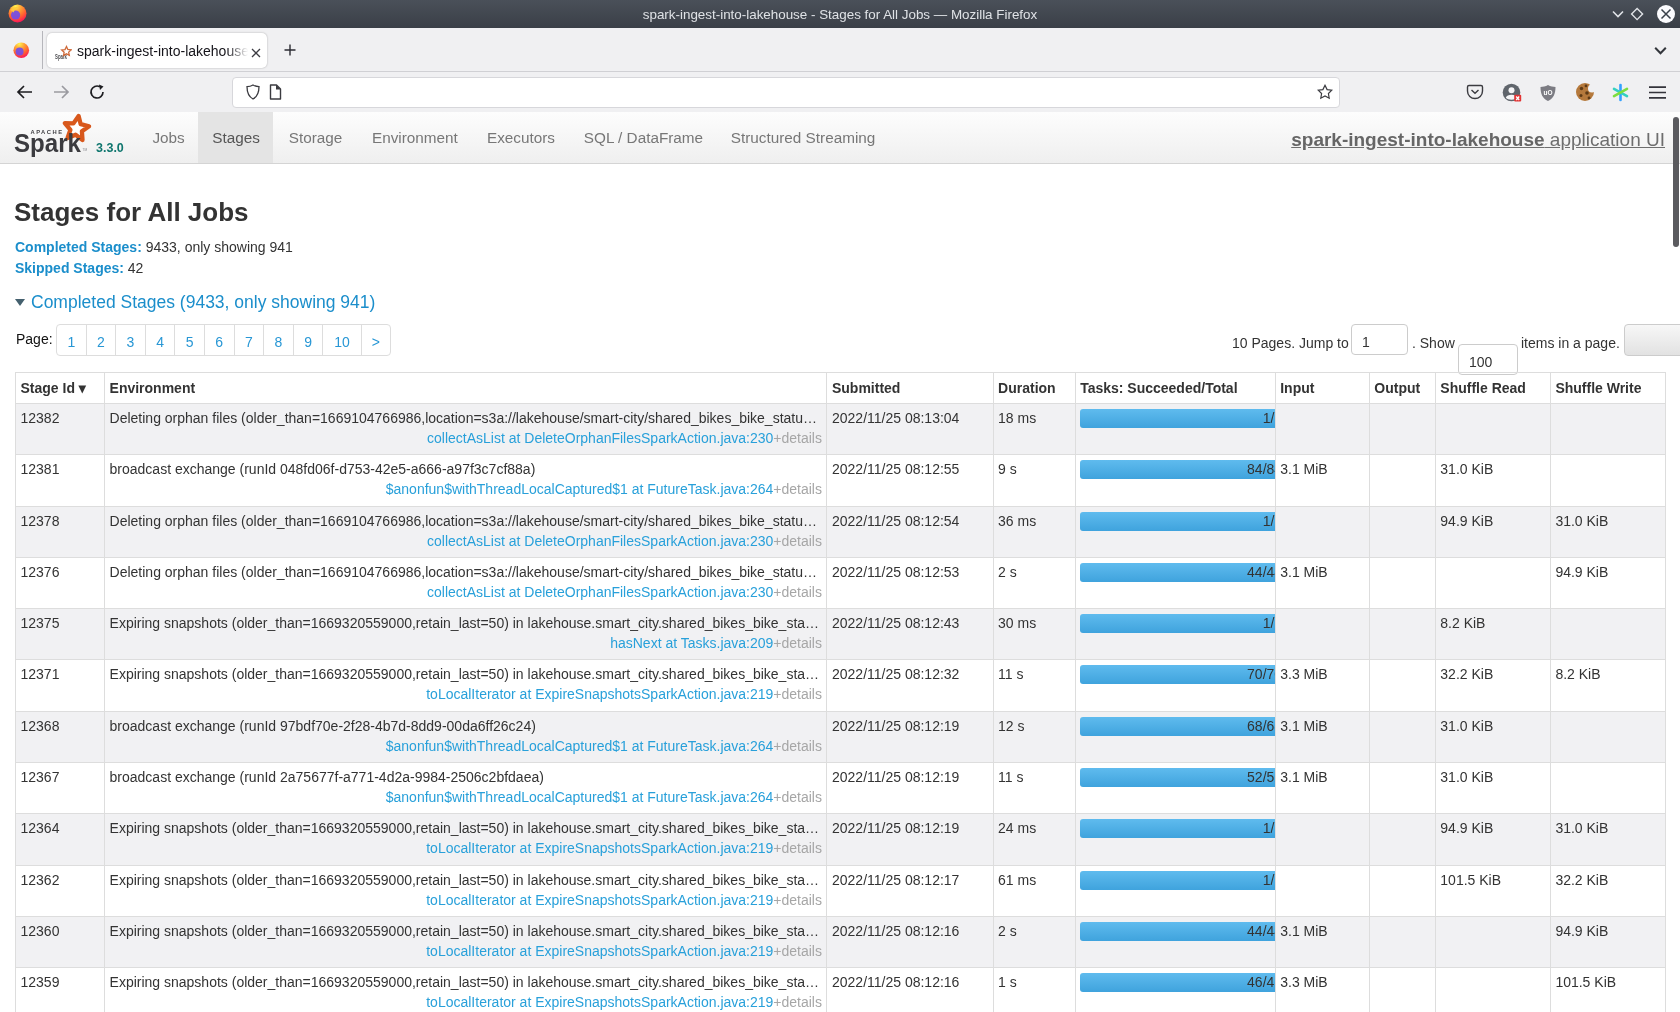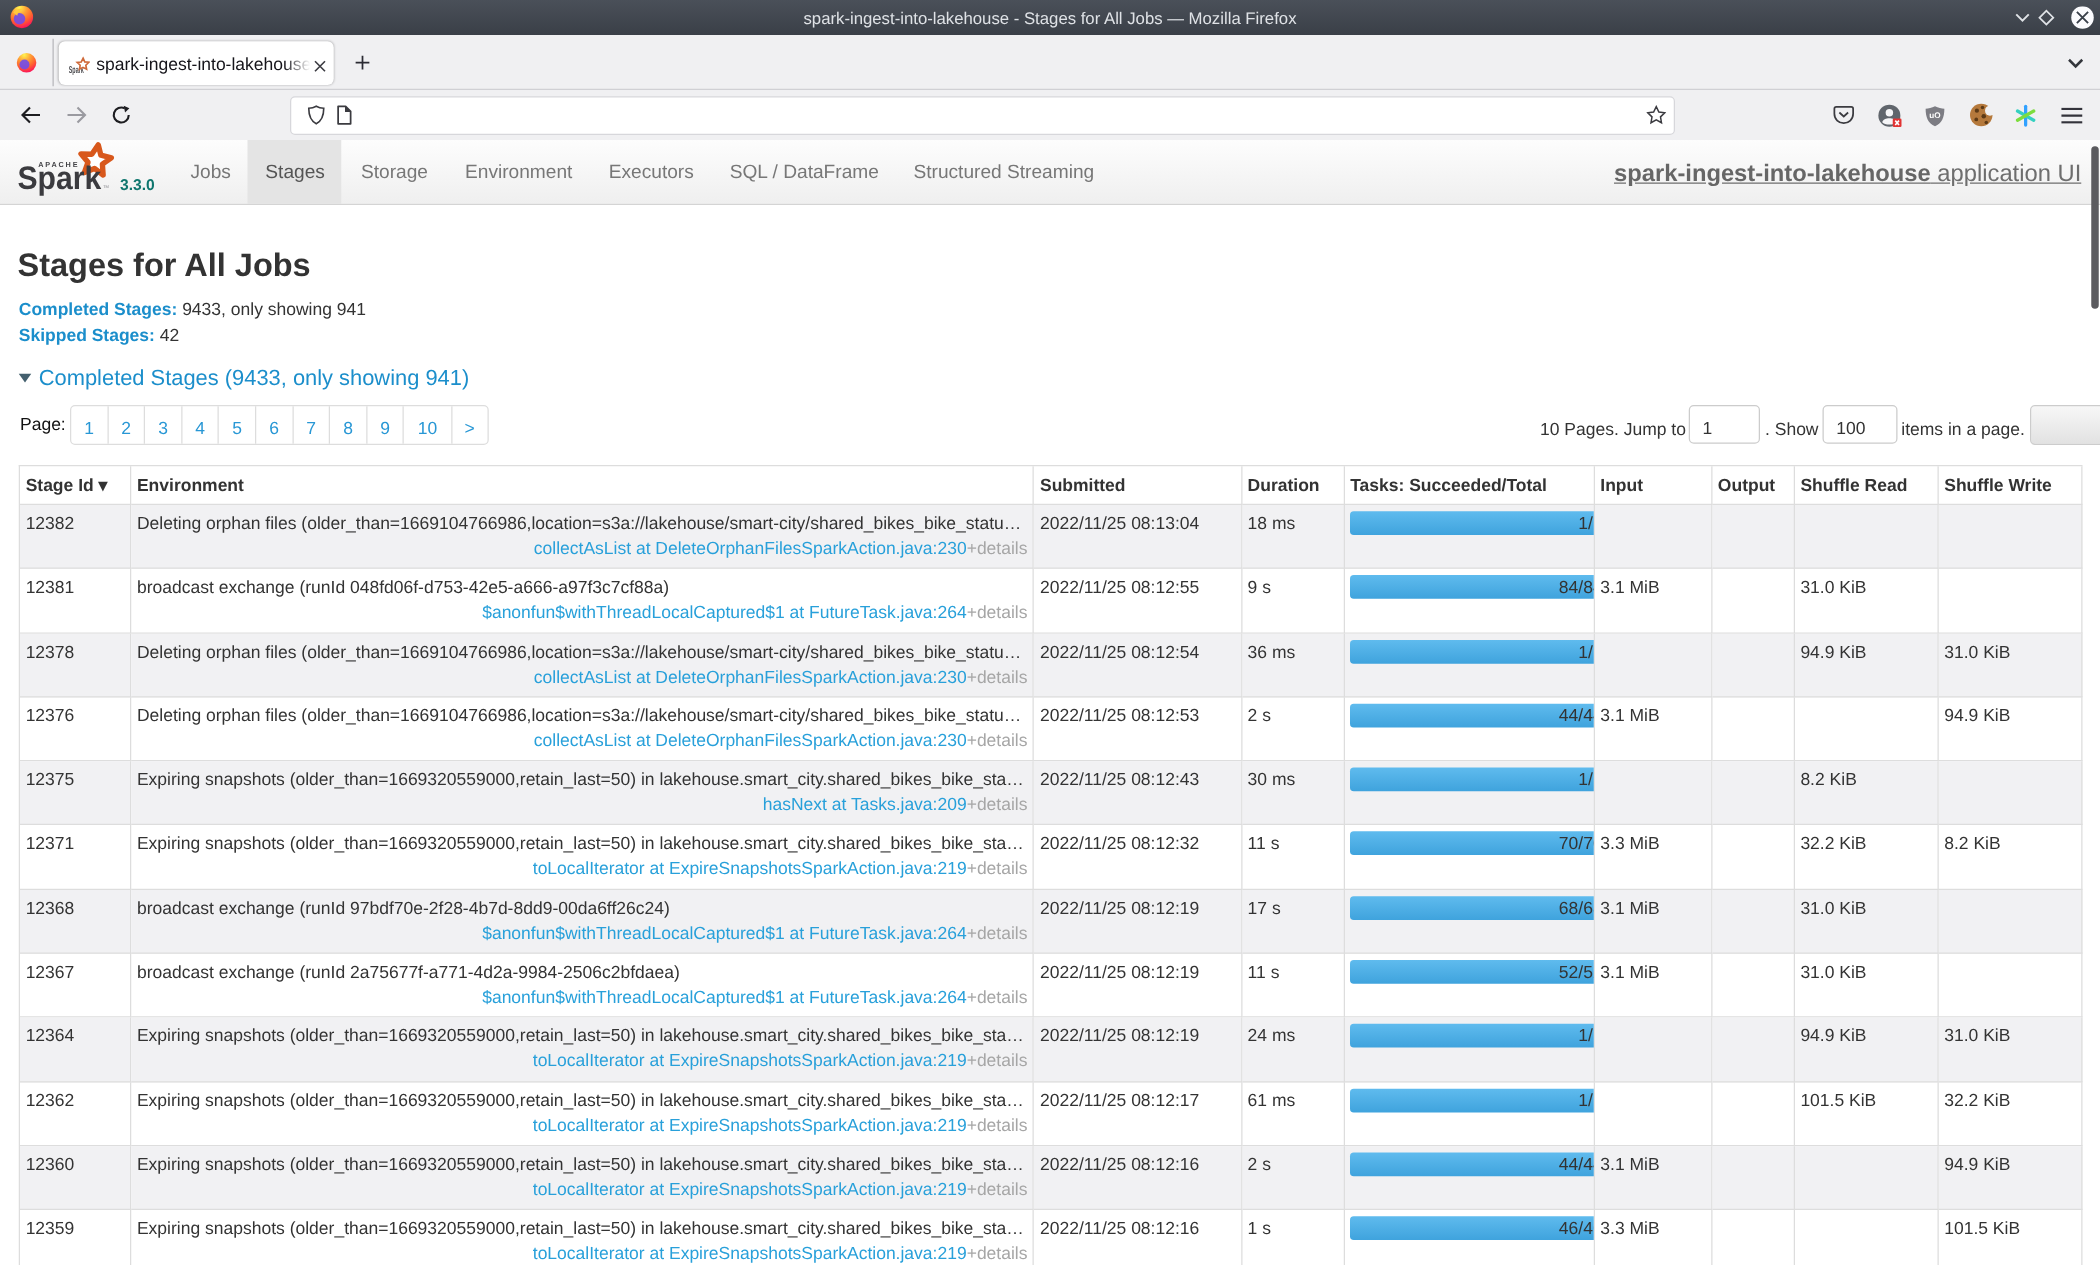--- a/index.html
+++ b/index.html
@@ -218,21 +218,21 @@
     <a>6</a>
     <a>7</a>
     <a>8</a>
     <a>9</a>
     <a class="wide">10</a>
     <a>&gt;</a>
 </div>
 <div class="abs rtxt" style="left:1232px;top:335.5px;">10 Pages. Jump to</div>
 <div class="abs inp" style="left:1351px;top:324px;width:45px;">1</div>
 <div class="abs rtxt" style="left:1412px;top:335.5px;">. Show</div>
-<div class="abs inp" style="left:1458px;top:324px;width:48px;">100</div>
+<div class="abs inp" style="left:1458px;top:344px;width:48px;">100</div>
 <div class="abs rtxt" style="left:1521px;top:335.5px;">items in a page.</div>
 <div class="abs" id="go">Go</div>
 
 <table class="abs" id="stagetable">
 <colgroup>
 <col style="width:89px">
       <col style="width:722px">
       <col style="width:166px">
       <col style="width:82px">
       <col style="width:200px">
@@ -372,21 +372,21 @@
 <tr class="odd">
         <td>12368</td>
 <td>
           <div class="desc1">broadcast exchange (runId 97bdf70e-2f28-4b7d-8dd9-00da6ff26c24)</div>
           <div class="desc2">
             <a class="lnk">$anonfun$withThreadLocalCaptured$1 at FutureTask.java:264</a>
             <span class="details">+details</span>
           </div>
         </td>
 <td>2022/11/25 08:12:19</td>
-        <td>17 s</td>
+        <td>12 s</td>
         <td class="tc">
           <div class="pbar">68/68</div>
         </td>
         <td>3.1 MiB</td>
         <td></td>
         <td>31.0 KiB</td>
         <td></td>
       </tr>
 <tr>
         <td>12367</td>

